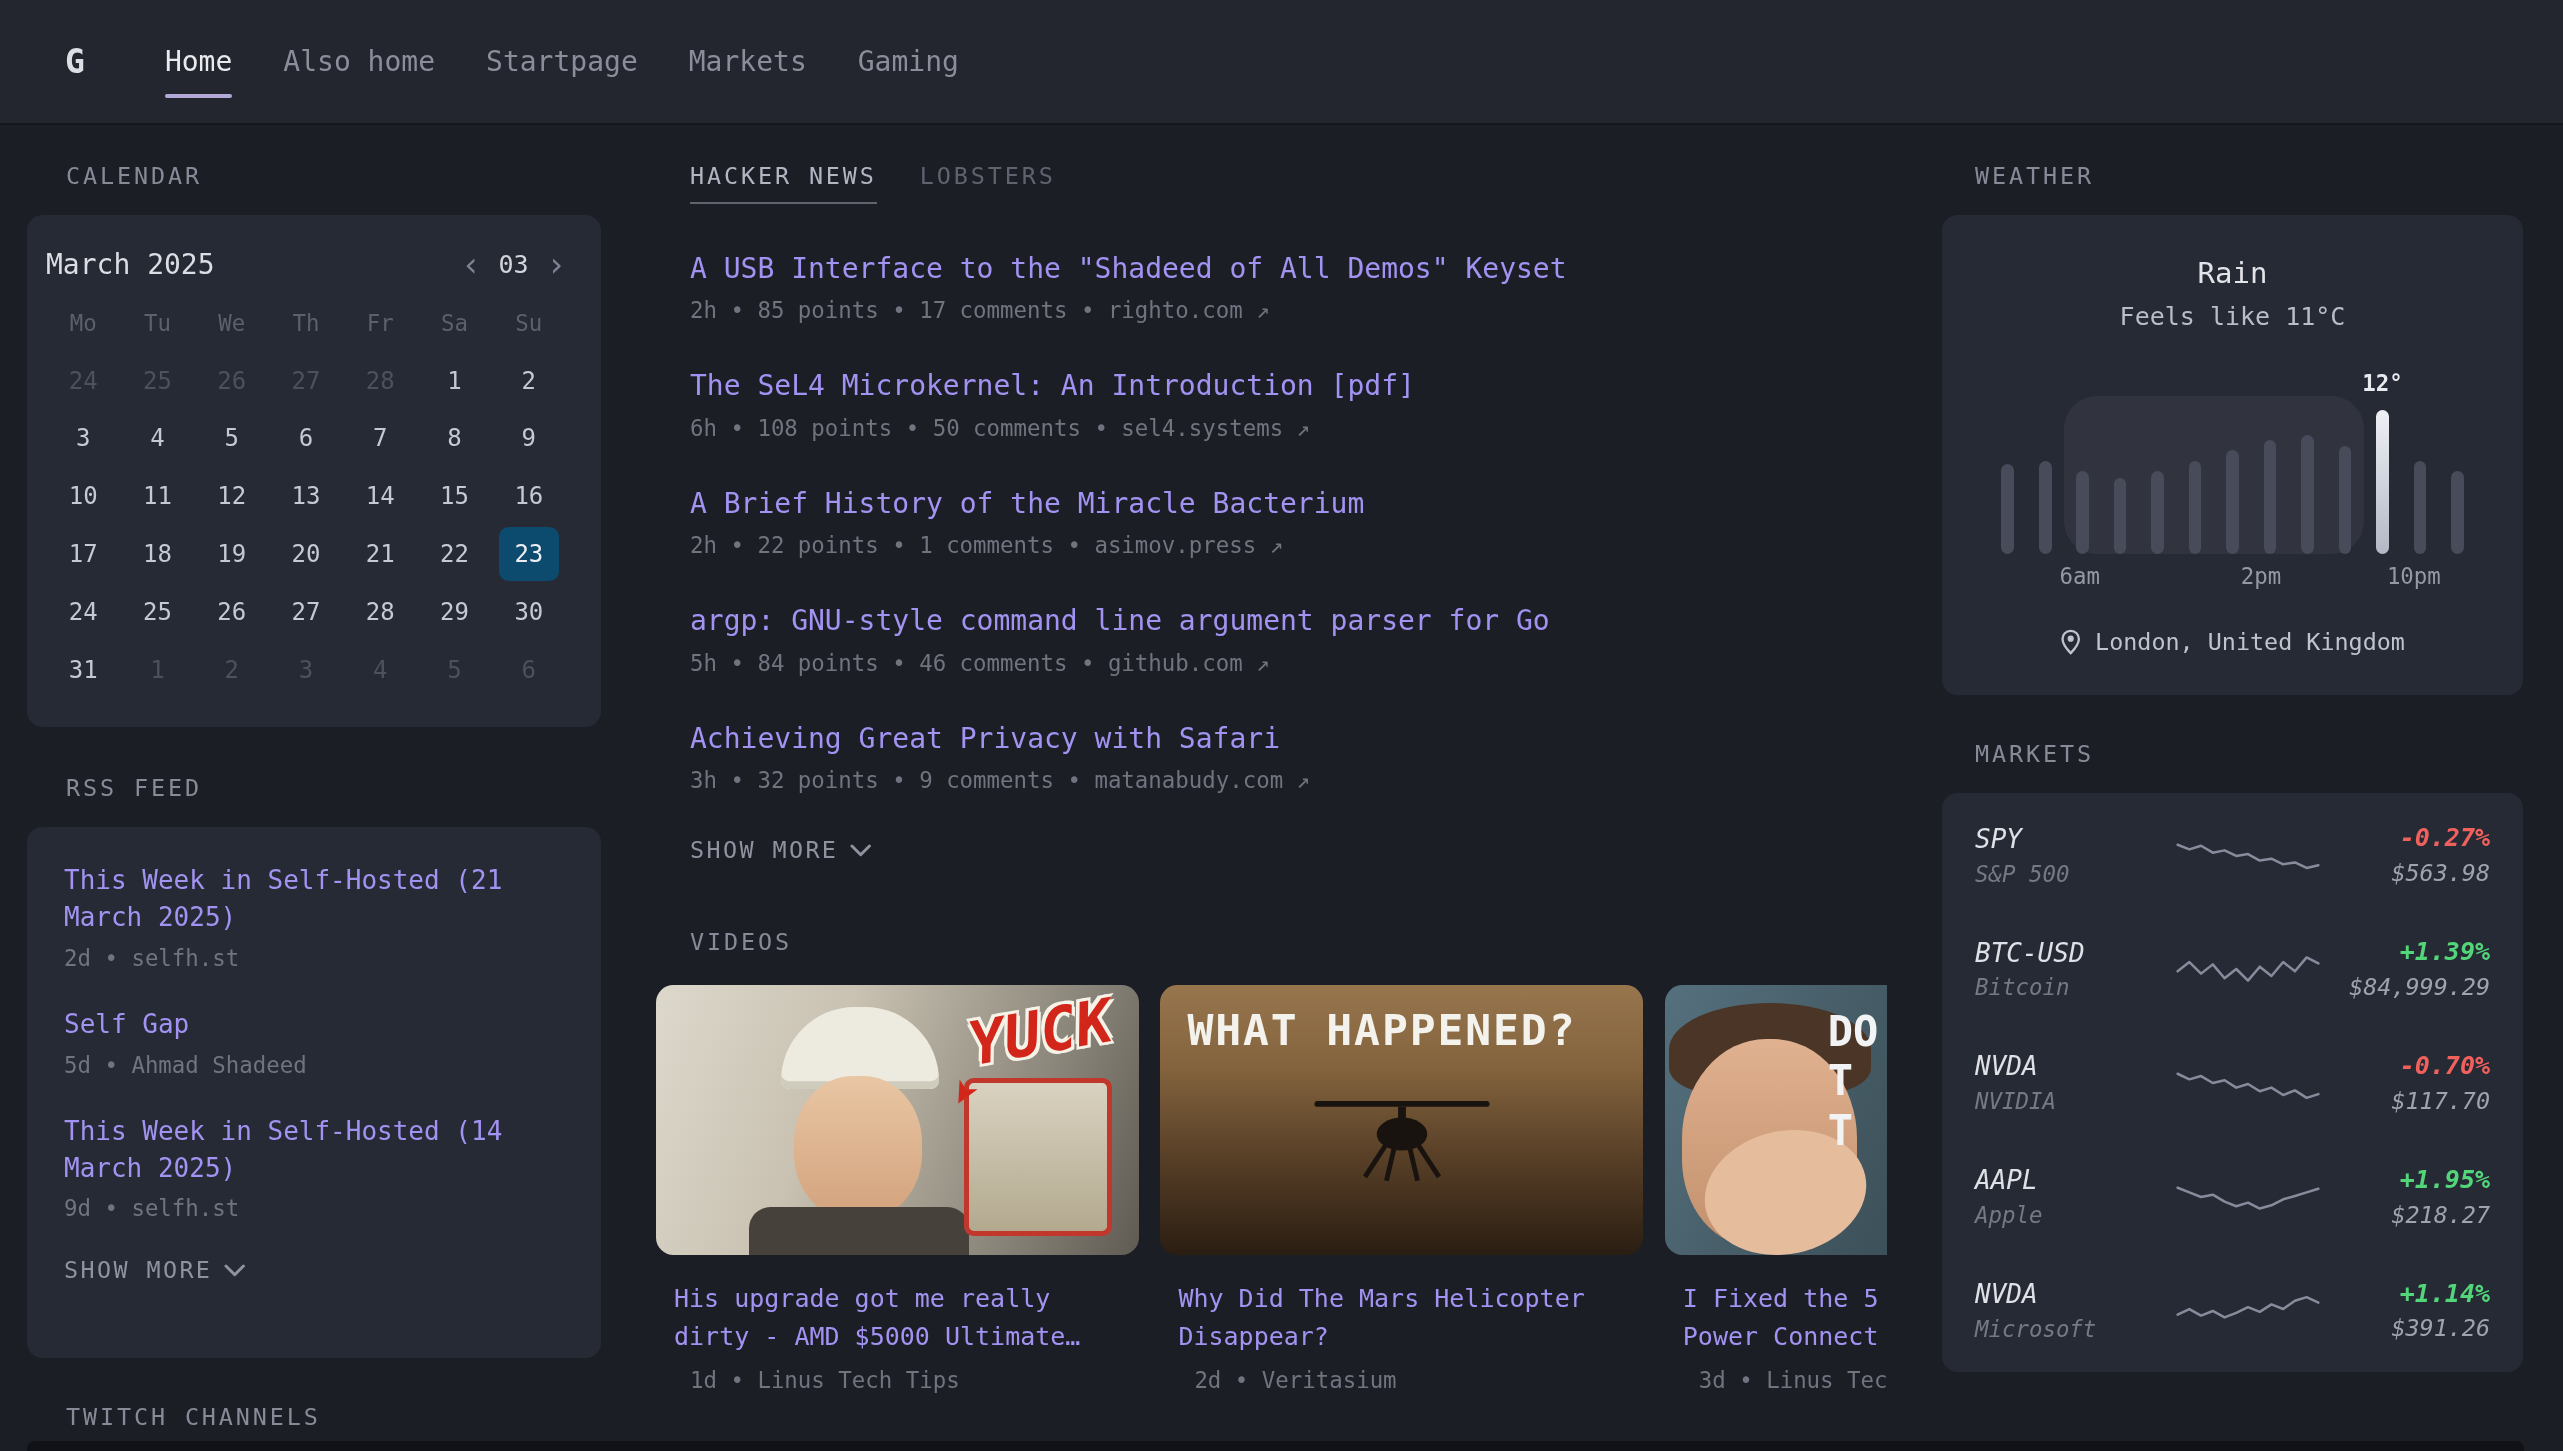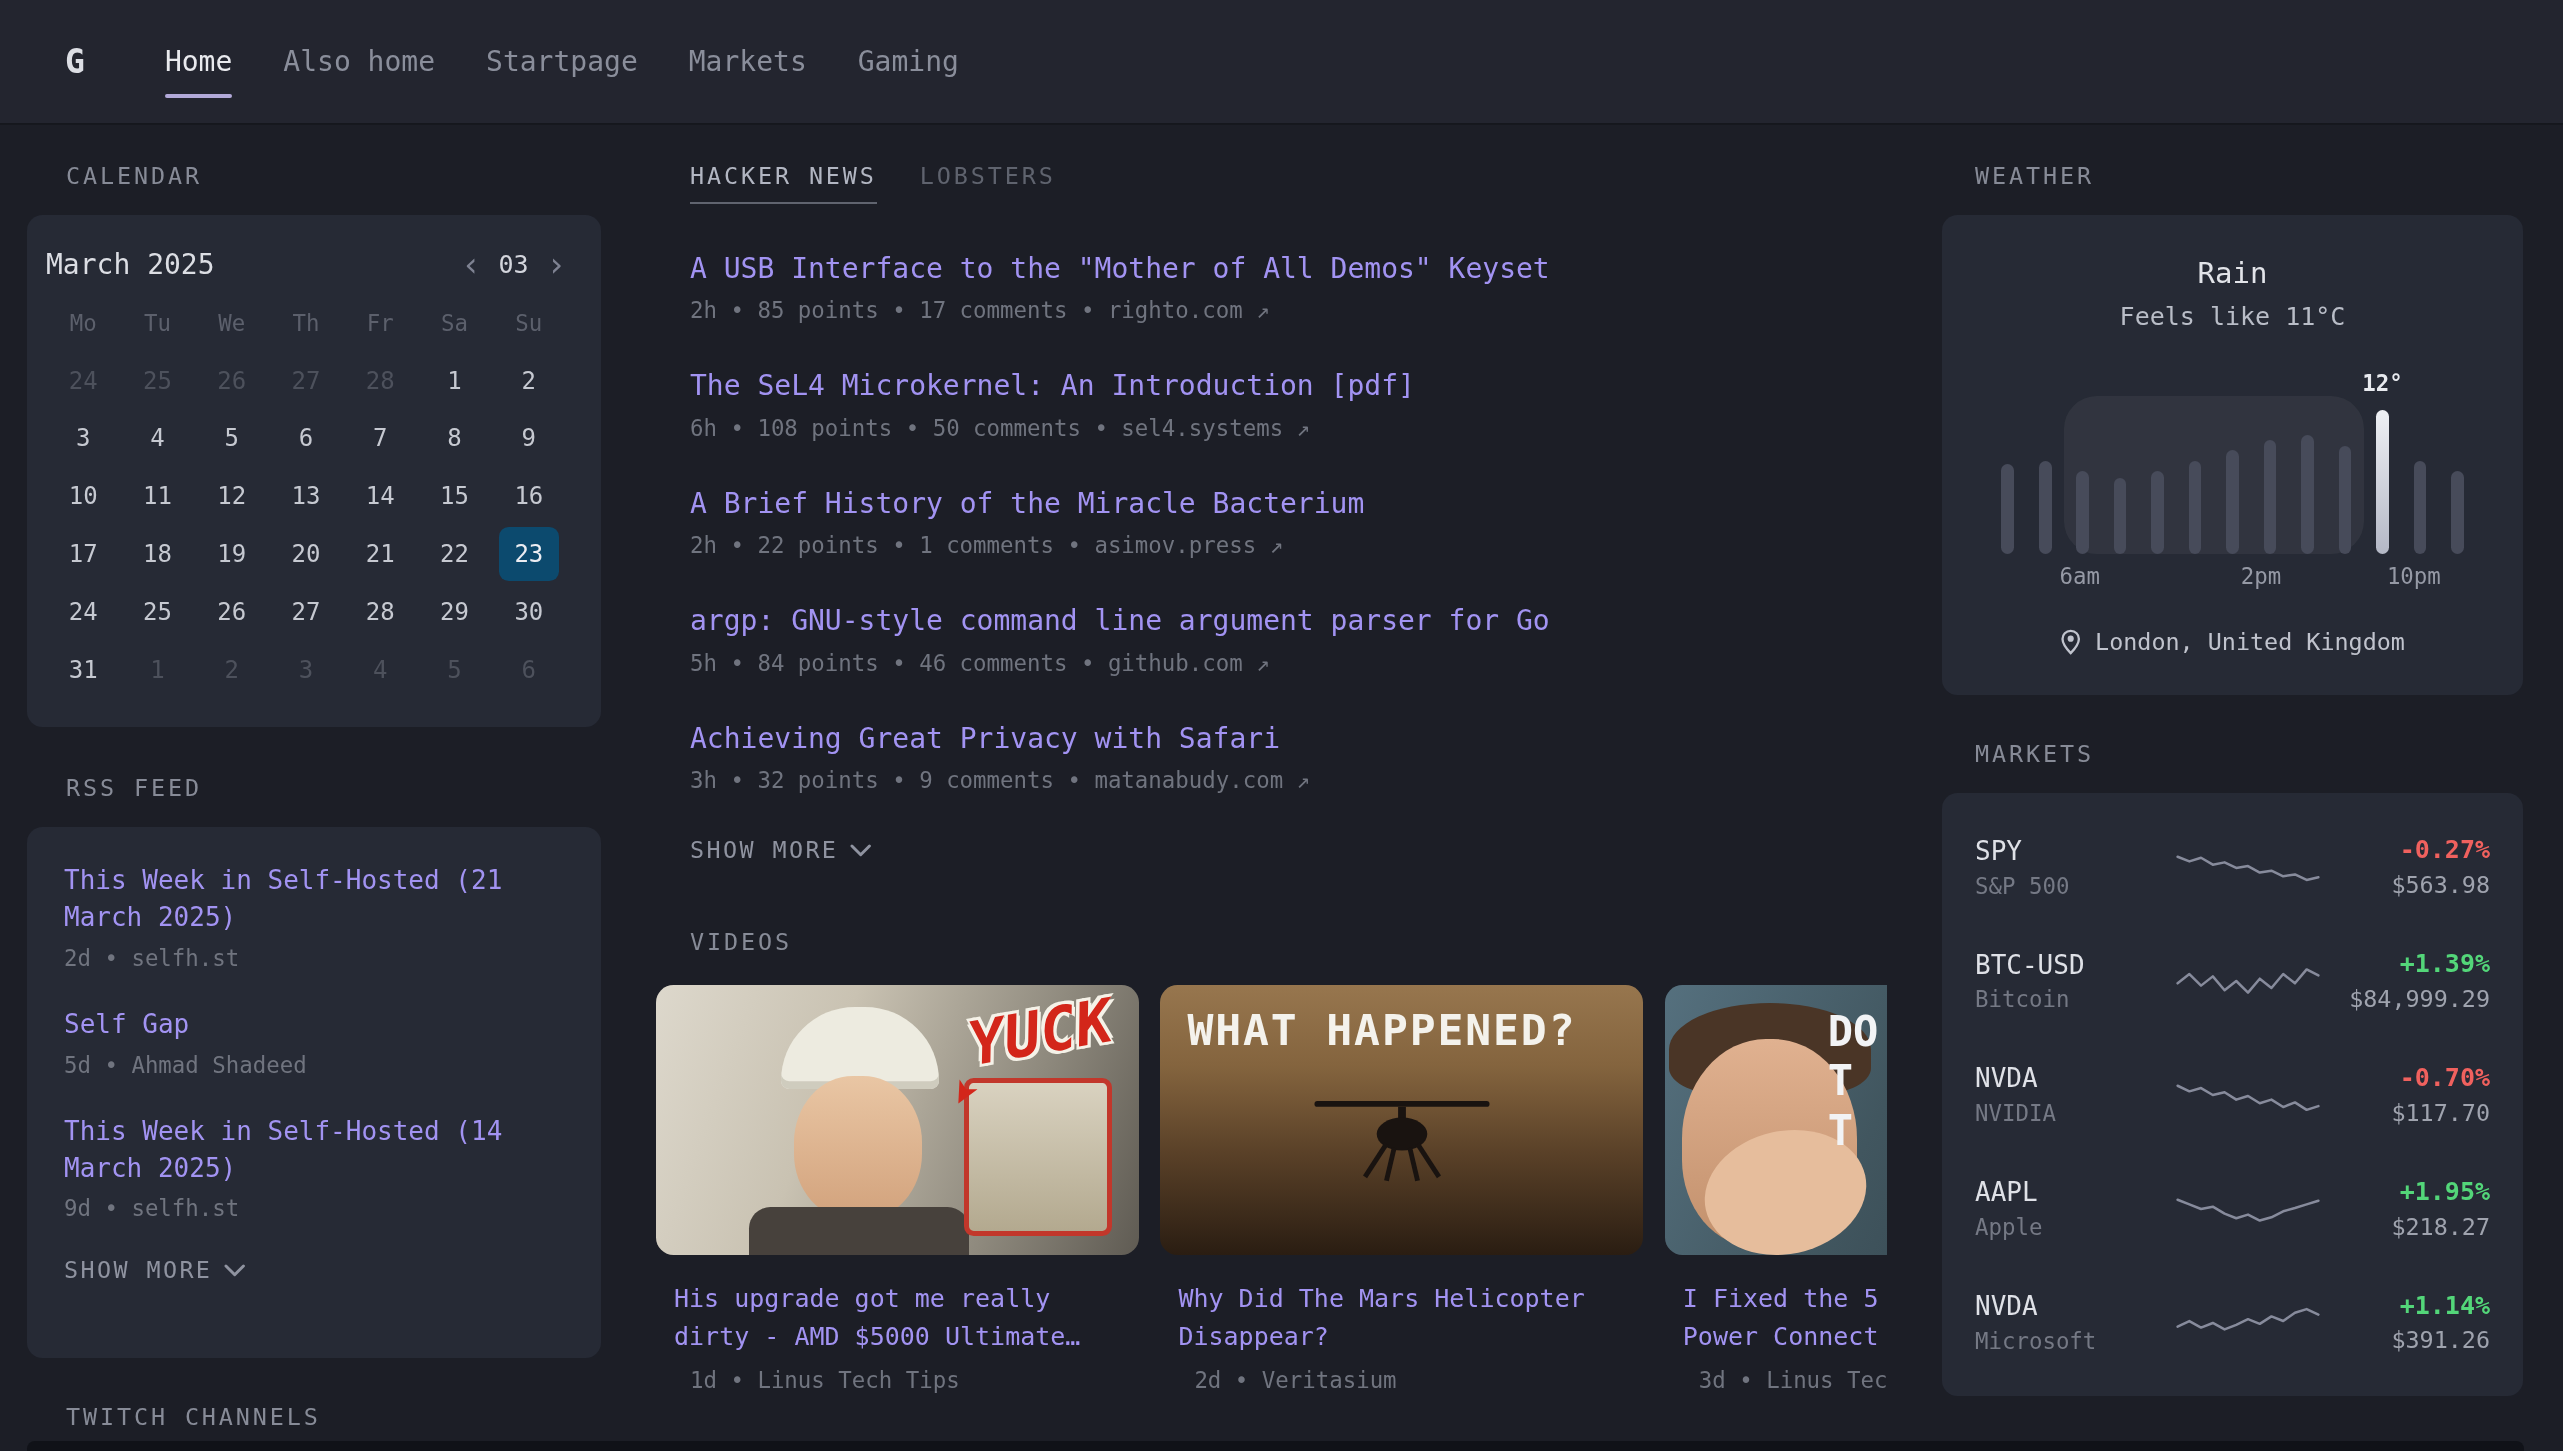--- a/index.html
+++ b/index.html
@@ -115,21 +115,21 @@
   .w-bar { width:12.7px; border-radius:6.8px; background:#474b5a; position:relative; }
   .w-bar.peak { background:linear-gradient(180deg,#eef0f4,#b4b8c6); }
   .peak-label { position:absolute; left:50%; transform:translateX(-50%); font-size:22.4px; font-weight:700; color:#e8eaef; white-space:nowrap; }
   .weather-times { width:487px; margin:9.7px auto 0 auto; display:flex; }
   .time-cell { flex:1; text-align:center; font-size:22.4px; color:#9599a5; white-space:nowrap; }
   .weather-loc { margin-top:39px; display:flex; align-items:center; justify-content:center; gap:13.6px; font-size:23.4px; color:#c0c3cd; }
   .weather-loc .pin { color:#c0c3cd; }
 
   
   .markets-label { margin-top:45px; }
-  .markets-card { margin-top:25px; padding:17px 33px; }
+  .markets-card { margin-top:25px; padding:5px 33px;font-style:italic; }
   .market-row { display:flex; align-items:center; padding:25px 0; cursor:pointer; }
   .m-left { width:195px; }
   .m-sym { font-size:26px; color:#dfe1e7; }
   .m-name { font-size:22.4px; color:#757985; margin-top:6.8px; }
   .m-spark { flex:1; display:flex; justify-content:center; align-items:center; }
   .m-right { min-width:165px; text-align:right; }
   .m-change { font-size:25px; font-weight:700; }
   .m-change.up { color:#53d679; }
   .m-change.down { color:#f0615e; }
   .m-price { font-size:23.4px; color:#9fa3ae; margin-top:6.8px; }
@@ -251,21 +251,21 @@
       <div class="section-label twitch-label">TWITCH CHANNELS</div>
     </section>
 
     <section class="col col-mid">
       <div class="feed-tabs">
         <span class="feed-tab active">HACKER NEWS</span>
         <span class="feed-tab">LOBSTERS</span>
       </div>
       <div class="news-list">
           <div class="feed-item news-item">
-            <div class="item-title">A USB Interface to the "Mother of All Demos" Keyset</div>
+            <div class="item-title">A USB Interface to the "Shadeed of All Demos" Keyset</div>
             <div class="item-meta">2h • 85 points • 17 comments • righto.com ↗</div>
           </div>
           <div class="feed-item news-item">
             <div class="item-title">The SeL4 Microkernel: An Introduction [pdf]</div>
             <div class="item-meta">6h • 108 points • 50 comments • sel4.systems ↗</div>
           </div>
           <div class="feed-item news-item">
             <div class="item-title">A Brief History of the Miracle Bacterium</div>
             <div class="item-meta">2h • 22 points • 1 comments • asimov.press ↗</div>
           </div>

